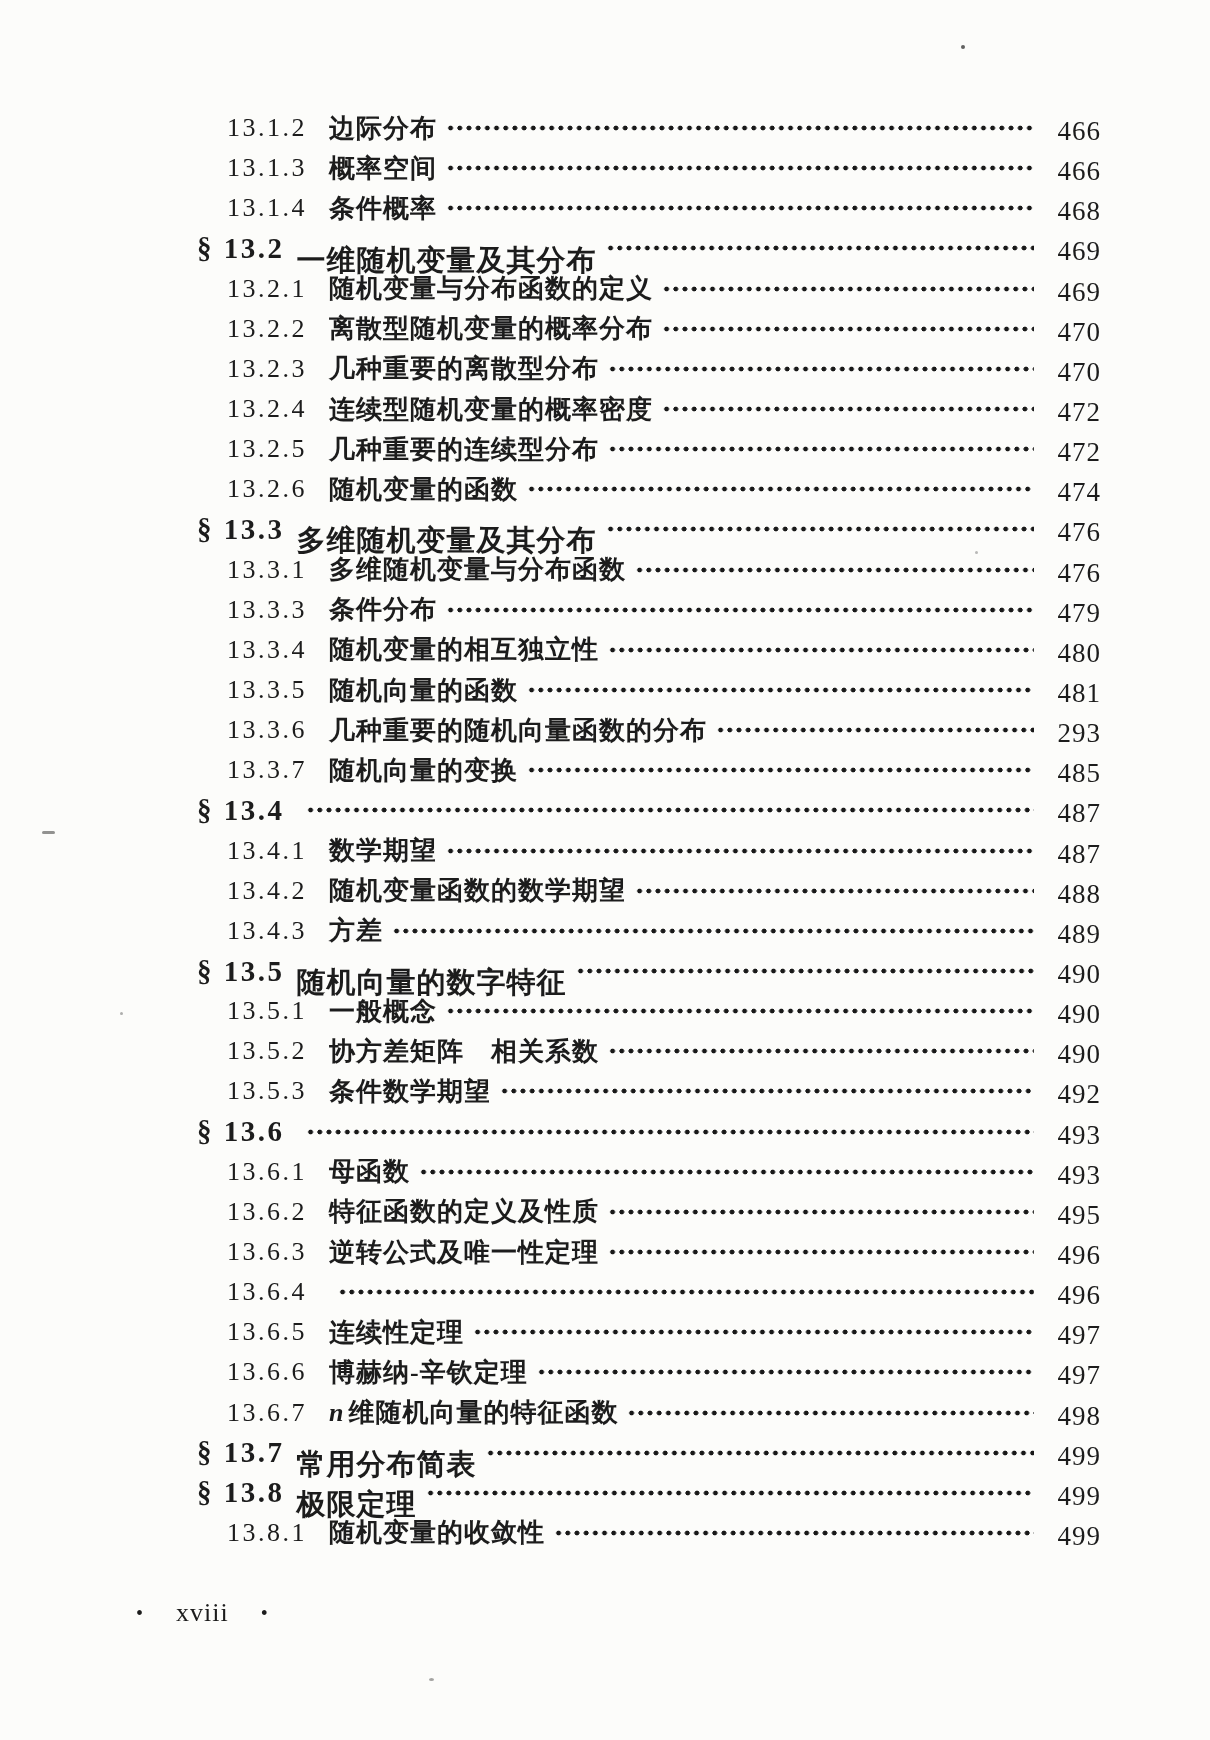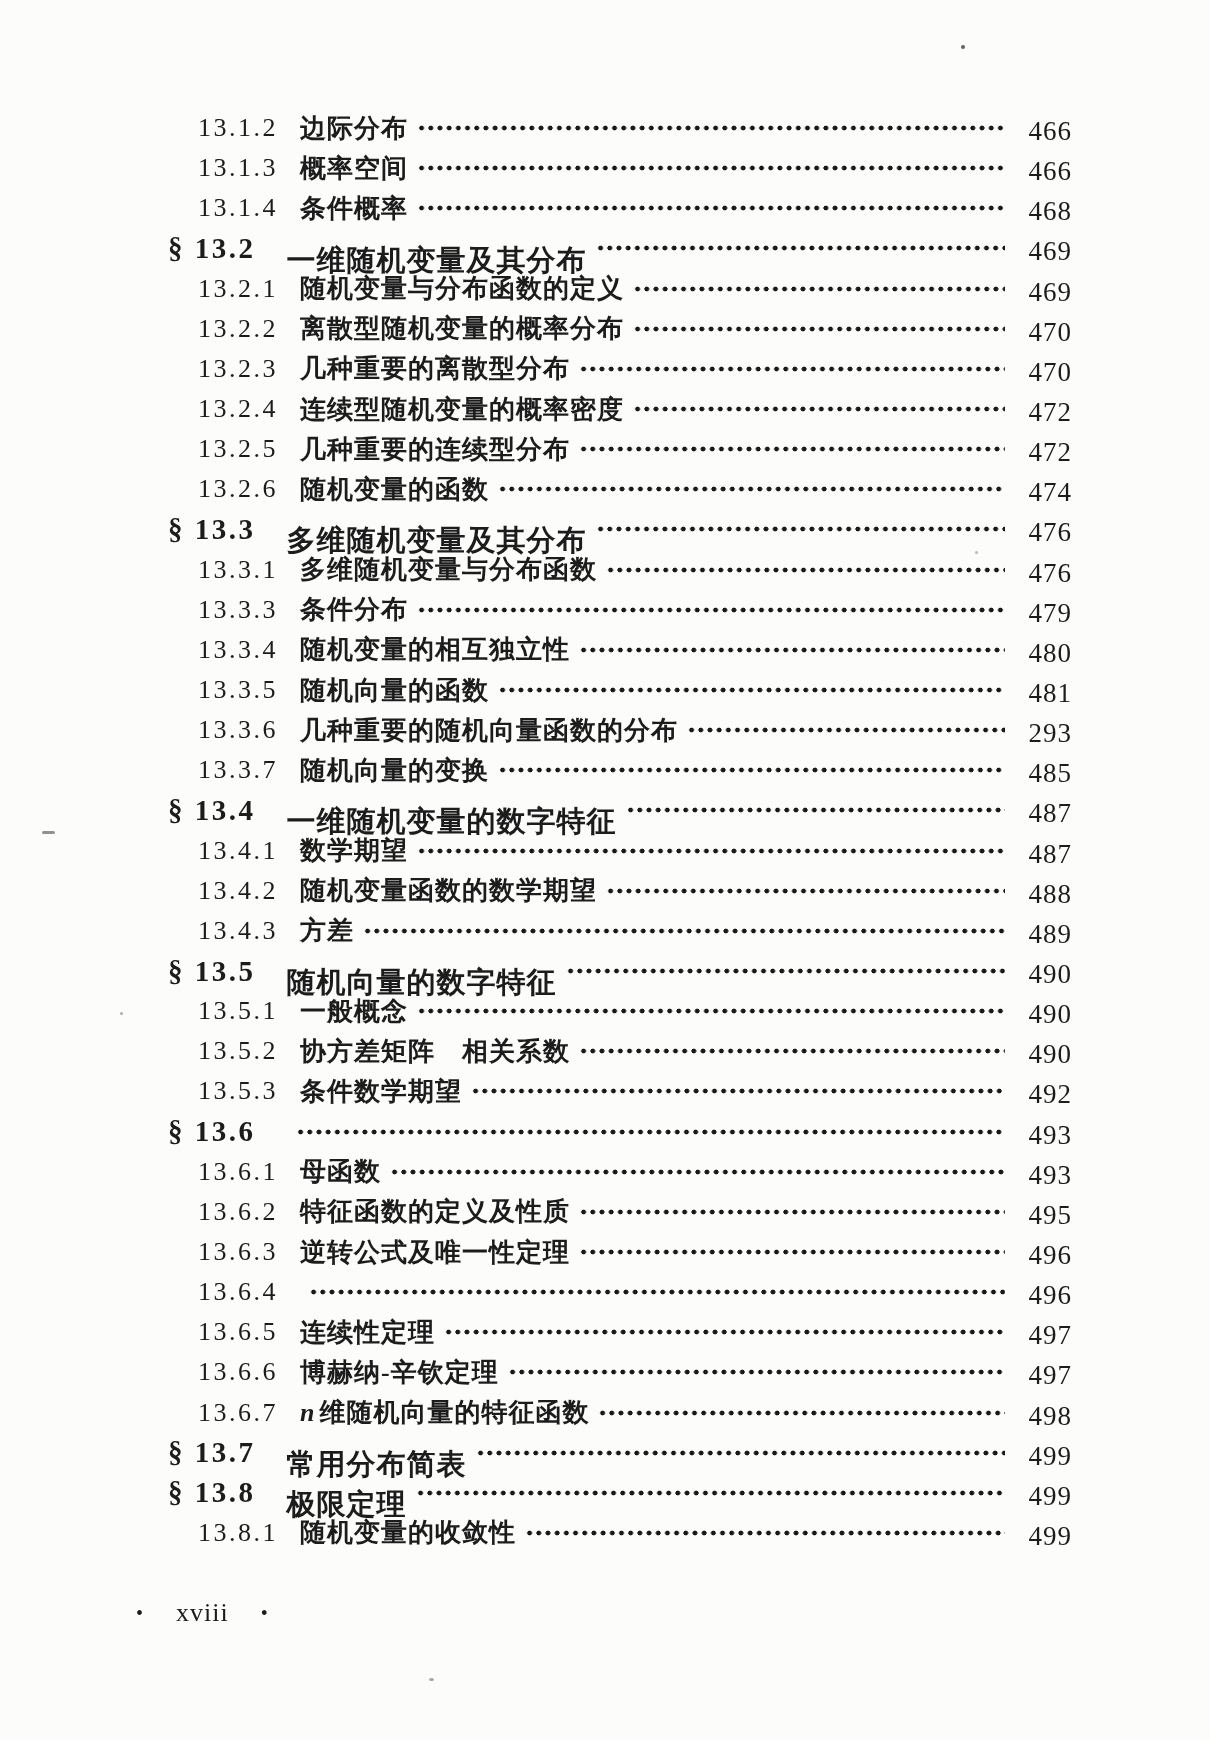--- a/index.html
+++ b/index.html
@@ -12,21 +12,21 @@
     width: 1210px;
     height: 1740px;
     margin: 0 auto;
     background: #fcfcfa;
     overflow: hidden;
     font-family: "Liberation Serif", "DejaVu Serif", serif;
     color: #1c1c1c;
   }
   .toc {
     position: absolute;
-    left: 168px;
+    left: 197px;
     top: 108px;
     width: 904px;
   }
   .row {
     display: flex;
     align-items: center;
     height: 40.15px;
     font-size: 26px;
     white-space: nowrap;
   }
@@ -47,21 +47,21 @@
   .row .title i {
     font-style: italic;
     font-weight: 600;
     margin-right: 4px;
   }
   .row.section {
     font-size: 29px;
   }
   .row.section .num {
     font-weight: 600;
-    margin-right: 31px;
+    margin-right: 12px;
   }
   .row.section .title {
     font-weight: 700;
     margin-top: 24px;
   }
   .leader {
     flex: 1 1 auto;
     min-width: 0;
     height: 8px;
     margin-left: 9px;
@@ -229,21 +229,20 @@
 
   <div class="row sub">
     <span class="num">13.3.7</span>
     <span class="title">随机向量的变换</span>
     <span class="leader"></span>
     <span class="pg">485</span>
   </div>
 
   <div class="row section">
     <span class="num">§ 13.4</span>
-    <span class="title">一维随机变量的数字特征</span>
     <span class="leader"></span>
     <span class="pg">487</span>
   </div>
 
   <div class="row sub">
     <span class="num">13.4.1</span>
     <span class="title">数学期望</span>
     <span class="leader"></span>
     <span class="pg">487</span>
   </div>

